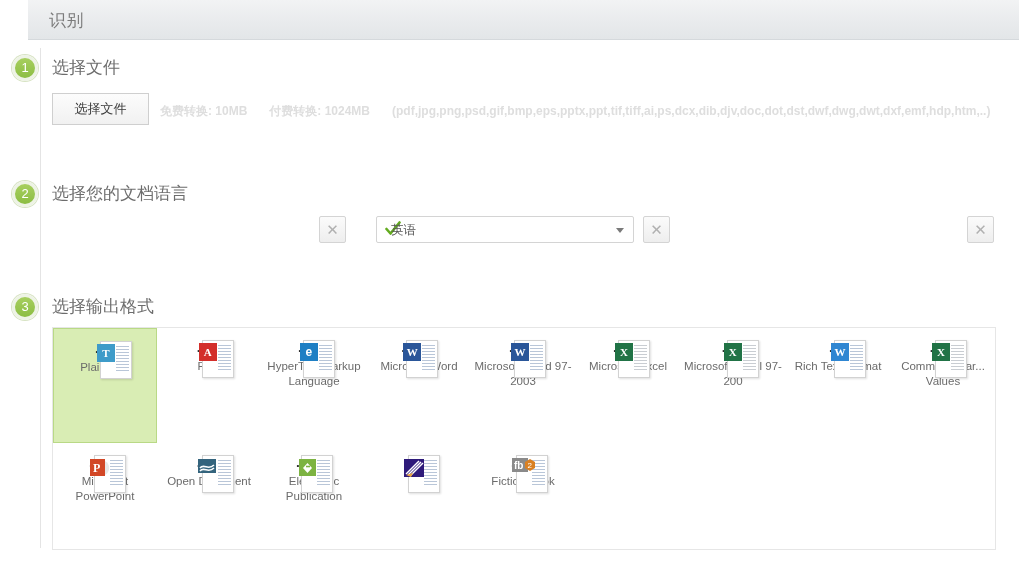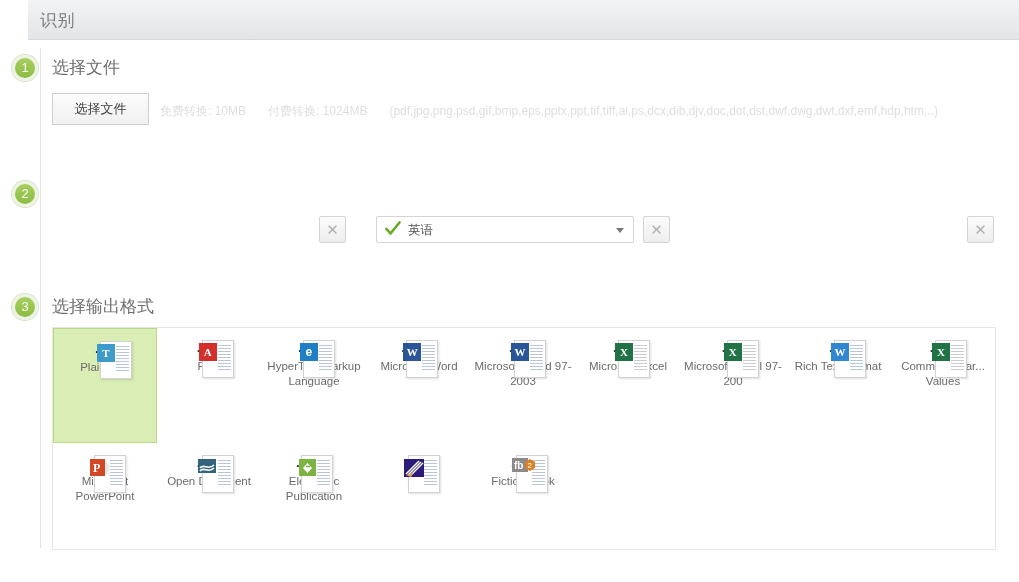--- a/index.html
+++ b/index.html
@@ -21,21 +21,21 @@
     position: absolute;
     left: 0; top: 0;
     width: 1019px;
     height: 40px;
     background: linear-gradient(to bottom, #f2f3f4 0%, #e9ebed 55%, #e3e6e8 100%);
     border-bottom: 1px solid #d5d9dc;
     box-sizing: border-box;
   }
   .header-title {
     position: absolute;
-    left: 40px;
+    left: 49px;
     top: 9px;
     font-size: 17px;
     color: #7b7b7b;
     letter-spacing: 0.5px;
   }
   .header-leftcap {
     position: absolute;
     left: 0; top: 0;
     width: 28px;
     height: 40px;
@@ -87,20 +87,21 @@
     line-height: 30px;
     cursor: pointer;
   }
   .hint-text {
     position: absolute;
     left: 160px;
     top: 103px;
     font-size: 12px;
     color: #dedede;
     white-space: nowrap;
+    font-weight: bold;
   }
   .hint-text .gap { display:inline-block; width:22px; }
   .select-box {
     position: absolute;
     height: 27px;
     background: #ffffff;
     border: 1px solid #d4d4d4;
     box-sizing: border-box;
     border-radius: 2px;
     cursor: pointer;
@@ -243,30 +244,31 @@
 
   <div class="step-circle" style="left:12px; top:55px;">1</div>
   <div class="step-title" style="left:52px; top:56px;">选择文件</div>
 
   <div class="choose-file-btn">选择文件</div>
   <div class="hint-text">
     <span>免费转换: 10MB</span><span class="gap"></span><span>付费转换: 1024MB</span><span class="gap"></span><span>(pdf,jpg,png,psd,gif,bmp,eps,pptx,ppt,tif,tiff,ai,ps,dcx,dib,djv,doc,dot,dst,dwf,dwg,dwt,dxf,emf,hdp,htm,..)</span>
   </div>
 
   <div class="step-circle" style="left:12px; top:181px;">2</div>
+  <div class="step-title" style="left:52px; top:182px;">选择您的文档语言</div>
 
   <div class="clear-btn" style="left:319px; top:216px;">✕</div>
 
   <div class="select-box" style="left:376px; top:216px; width:258px;">
     <span class="select-check">
       <svg width="16" height="18" viewBox="0 0 16 18">
           <path d="M1.5 9 L5.5 13.5 L14.5 2.5" stroke="#63ab1f" stroke-width="2.6" fill="none" stroke-linecap="round" stroke-linejoin="round"></path>
         </svg>
     </span>
-    <span class="select-label" style="left:31px;text-align:center;">英语</span>
+    <span class="select-label" style="left:14px;text-align:center;">英语</span>
     <span class="select-caret"></span>
   </div>
   <div class="clear-btn" style="left:643px; top:216px;">✕</div>
 
   <div class="clear-btn" style="left:967px; top:216px;">✕</div>
 
   <div class="step-circle" style="left:12px; top:294px;">3</div>
   <div class="step-title" style="left:52px; top:295px;">选择输出格式</div>
 
   <div class="format-panel">

